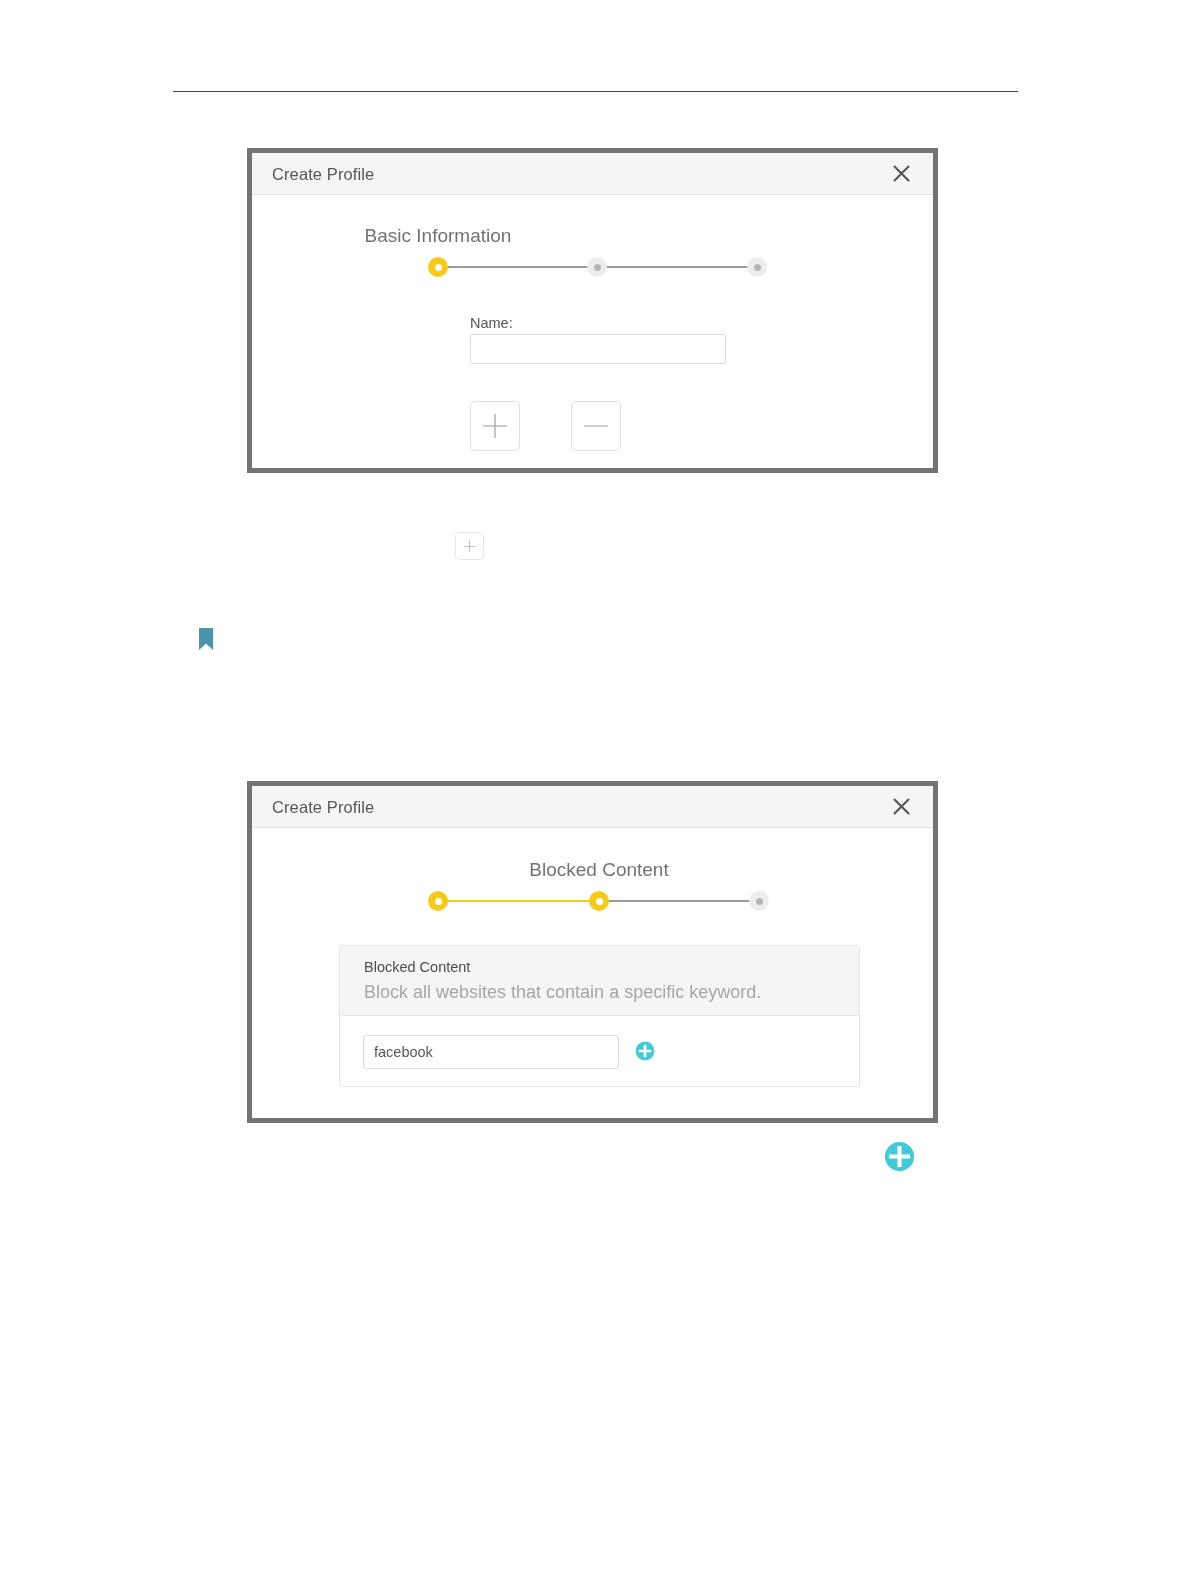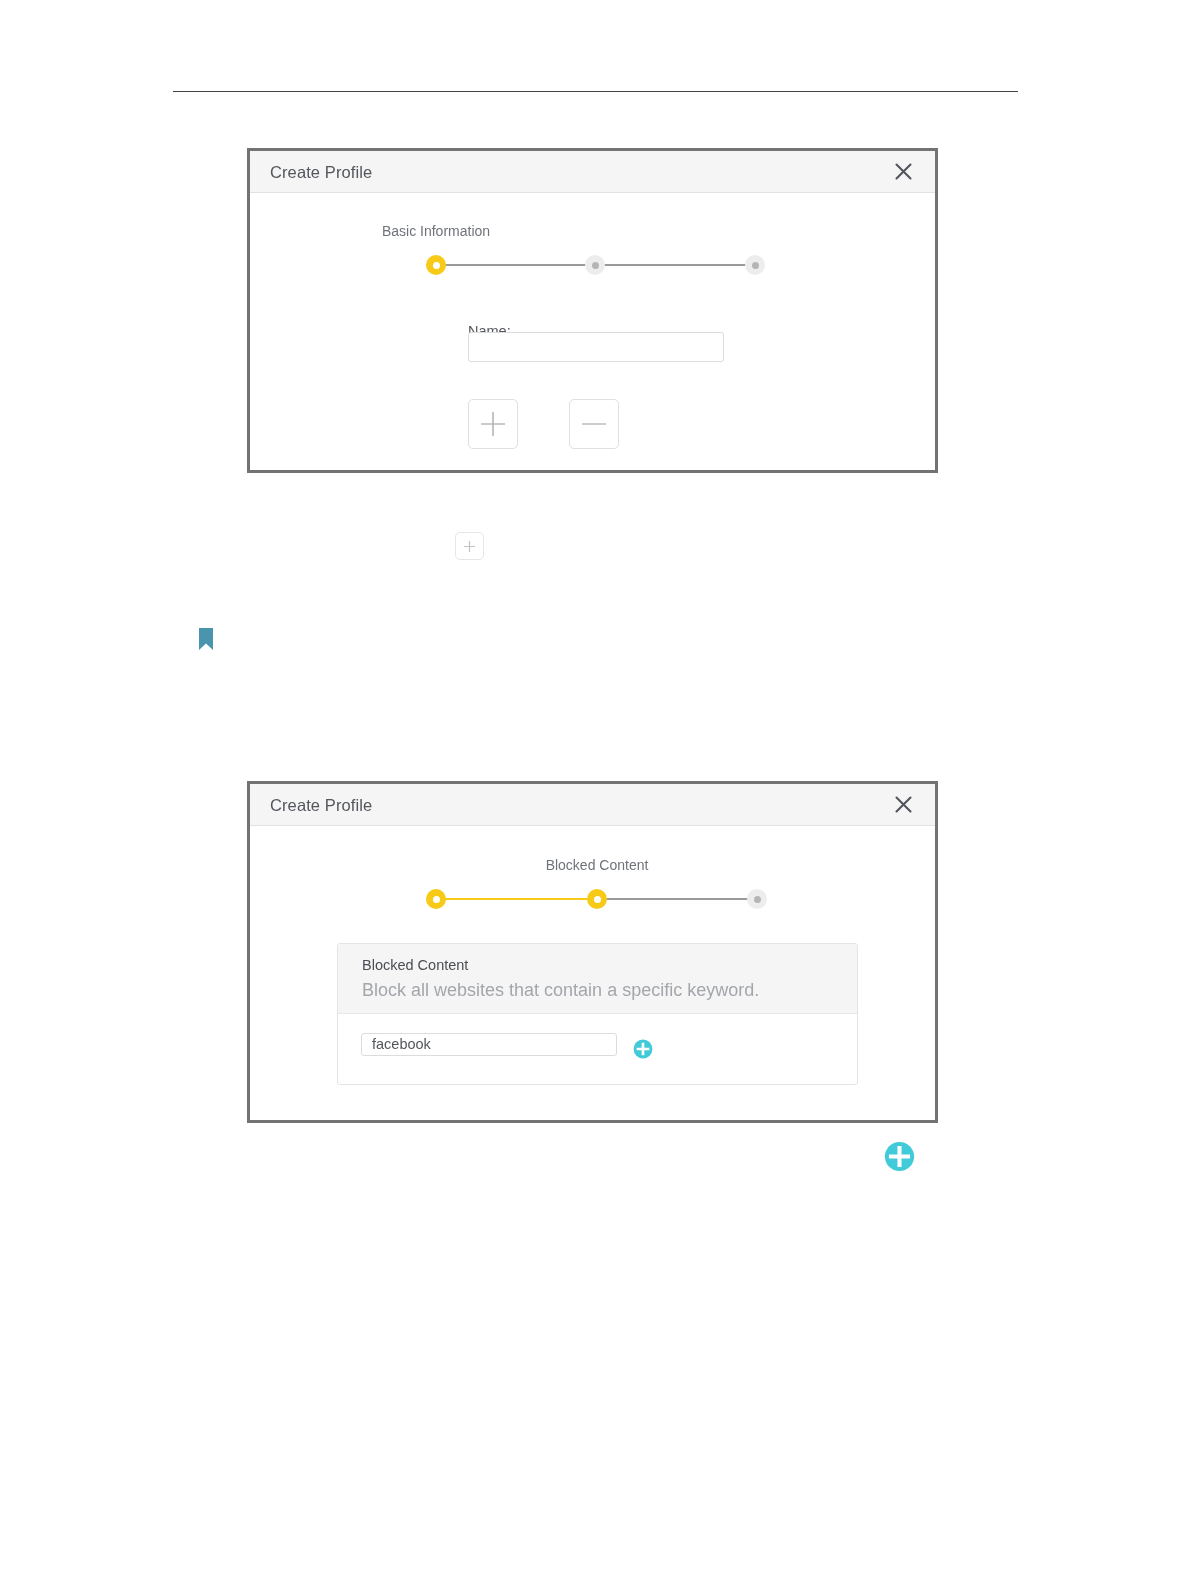--- a/index.html
+++ b/index.html
@@ -22,21 +22,21 @@
     top: 91px;
     width: 845px;
     height: 0;
     border-top: 1.6px solid #444444;
   }
 
   
   .dialog {
     position: absolute;
     background: #ffffff;
-    border: 3px solid #737373;
+    border: 5px solid #737373;
     box-sizing: border-box;
   }
   #dialog-basic   { left: 247px; top: 148px;  width: 691px; height: 325px; }
   #dialog-blocked { left: 247px; top: 781px;  width: 691px; height: 342px; }
 
   .dialog-header {
     height: 42px;
     background: #f5f5f5;
     border-bottom: 1px solid #e2e2e2;
     position: relative;
@@ -69,21 +69,21 @@
   .dialog-body { position: relative; height: calc(100% - 42px); }
 
   
   .stepper {
     position: absolute;
     left: 0;
     right: 0;
   }
   .stepper-label {
     position: absolute;
-    font-size: 14px;
+    font-size: 19px;
     color: #6f7379;
     white-space: nowrap;
     transform: translateX(-50%);
   }
   .stepper-track {
     position: absolute;
     height: 20px;
   }
   .step-line {
     position: absolute;
@@ -233,21 +233,21 @@
       <div class="stepper-track" style="left:0; top:32px; width:691px;">
         <div class="step-line todo" style="left:186px; width:159px;"></div>
         <div class="step-line todo" style="left:345px; width:160px;"></div>
 
         <div class="step-dot active" style="left:186px;"></div>
         <div class="step-dot inactive" style="left:345px;"></div>
         <div class="step-dot inactive" style="left:505px;"></div>
       </div>
     </div>
 
-    <span class="field-label" style="left:218px; top:130px;">Name:</span>
+    <span class="field-label" style="left:218px; top:120px;">Name:</span>
 
     <input class="text-input" type="text" style="left: 218px; top: 139px; width: 256px; height: 30px;" value="">
 
     <div class="sq-btn" style="left:218px; top:206px; width:50px; height:50px;">
       <span>
         <svg width="30" height="30" viewBox="0 0 30 30" aria-hidden="true">
           <path d="M15 3 L15 27 M3 15 L27 15" stroke="#b9b9b9" stroke-width="1.7"></path>
         </svg>
       </span>
     </div>
@@ -304,21 +304,21 @@
     </div>
 
     <div class="panel" style="left:87px; top:117px; width:521px; height:142px;">
 
       <div class="panel-head">
         <p class="panel-title">Blocked Content</p>
         <p class="panel-sub">Block all websites that contain a specific keyword.</p>
       </div>
 
       <div class="panel-body">
-        <input class="text-input" type="text" style="left: 23px; top: 19px; width: 256px; height: 23px;" value="facebook">
+        <input class="text-input" type="text" style="left: 23px; top: 19px; width: 256px; height: 34px;" value="facebook">
 
         <span class="plus-circle" style="left:295px; top:25px;">
           <svg width="20" height="20" viewBox="0 0 20 20" aria-hidden="true">
             <circle cx="10" cy="10" r="9.4" fill="#41cad8"></circle>
             <path d="M10 5 L10 15 M5 10 L15 10" stroke="#ffffff" stroke-width="2.7" stroke-linecap="square"></path>
           </svg>
         </span>
       </div>
 
     </div>

